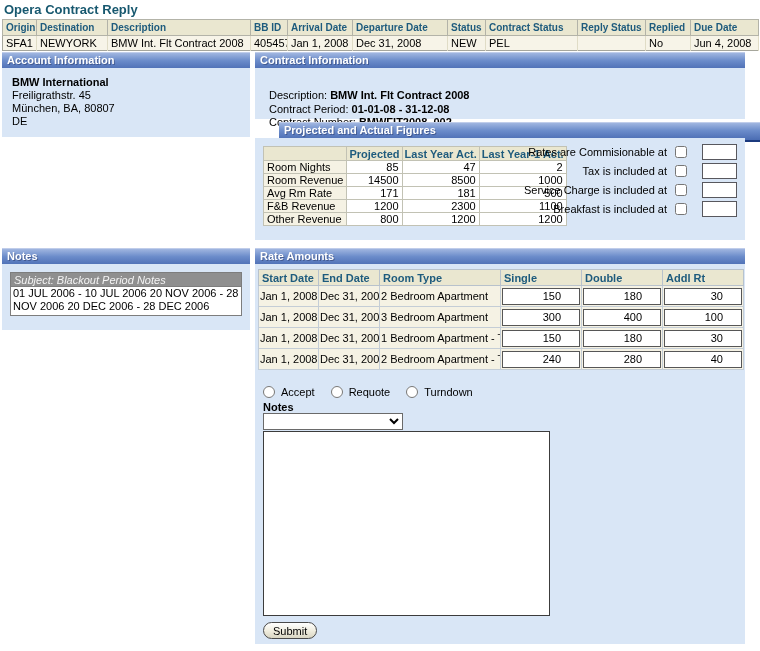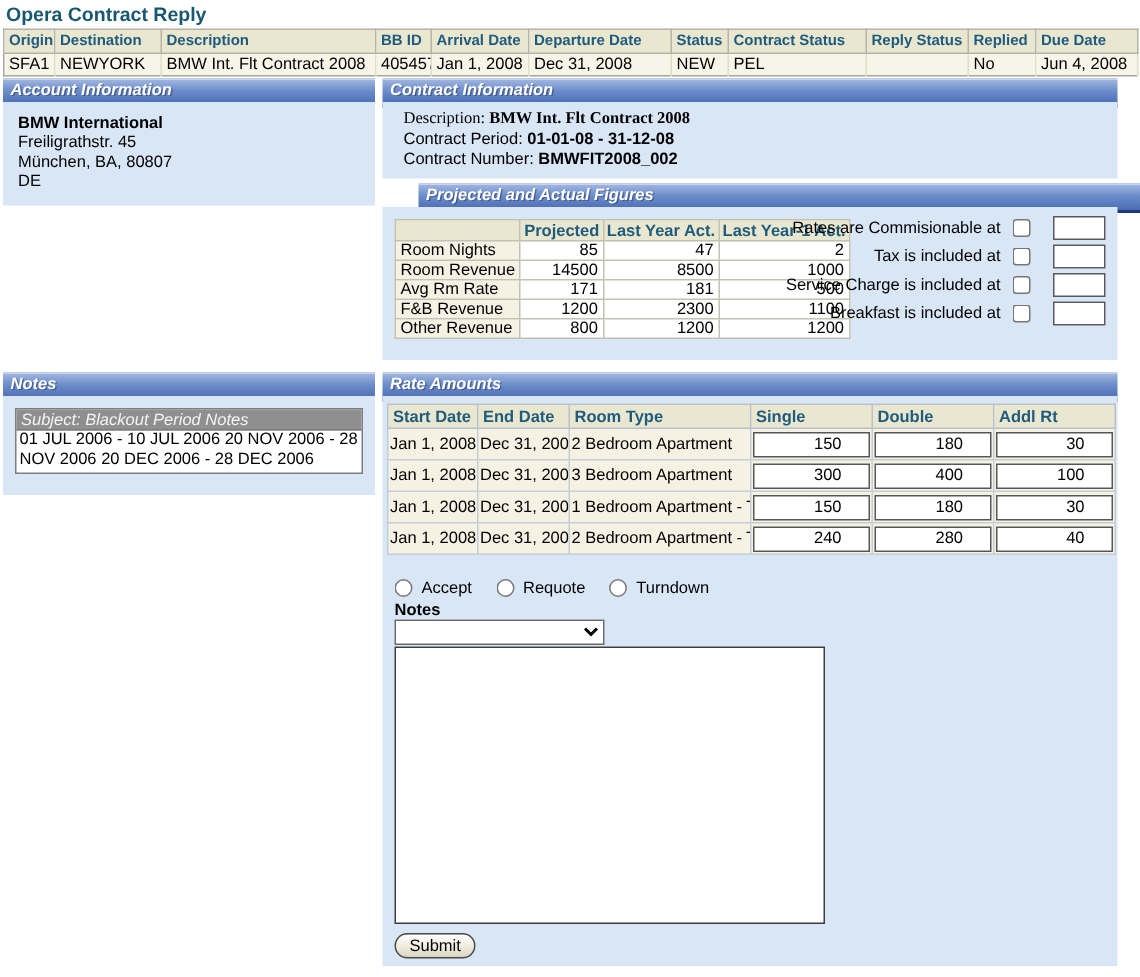--- a/index.html
+++ b/index.html
@@ -15,30 +15,30 @@
   .summary th { background:#eae7d0; color:#1e5b7d; font-weight:bold; text-align:left;
                 height:16px; padding:0 3px; border:1px solid #b3b3a8; font-size:10px;
                 overflow:hidden; white-space:nowrap; }
   .summary td { background:#f7f4e8; height:15px; padding:0 3px; border-right:1px solid #e0dcc6;
                 overflow:hidden; white-space:nowrap; font-size:11px; }
 
   
   .sec-hdr { position:absolute; height:20px; padding:1px 0 0 5px; color:#fff; font-weight:bold;
              font-size:11px; text-shadow:1px 1px 0 rgba(0,0,30,.30);
              background:linear-gradient(180deg,#a0b6e0 0%,#6b8cca 45%,#4a6cb3 100%);
-             border-top:1px solid #c0cdea; border-bottom:2px solid #1b3a7e; overflow:hidden;font-style:italic; }
+             border-top:1px solid #c0cdea; border-bottom:2px solid #1b3a7e; overflow:hidden; }
   .panel { position:absolute; background:#d9e6f6; }
 
   
   .acct-line { padding:0 0 0 10px; line-height:13px; }
   .acct-name { font-weight:bold; padding-top:8px; }
 
   
   .ci-line { padding:0 0 0 14px; line-height:13.5px; }
-  .ci-line:first-child { padding-top:5px;font-family:Liberation Serif, serif; }
+  .ci-line:first-child { padding-top:21px; }
   .ci-val { font-weight:bold; }
 
   
   .proj { position:absolute; left:8px; top:8px; border:1px solid #9f9f96; background:#fff; }
   .proj th { background:#eae7d0; color:#1e5b7d; font-weight:bold; text-align:right;
              height:14px; padding:0 2px; border:1px solid #c2c2b4; font-size:11px; white-space:nowrap; }
   .proj td { height:13px; padding:0 3px; border:1px solid #c2c2b4; font-size:11px; white-space:nowrap; overflow:hidden; }
   .proj td.lbl { background:#f5f2e4; text-align:left; }
   .proj td.num { background:#fff; text-align:right; }
 

